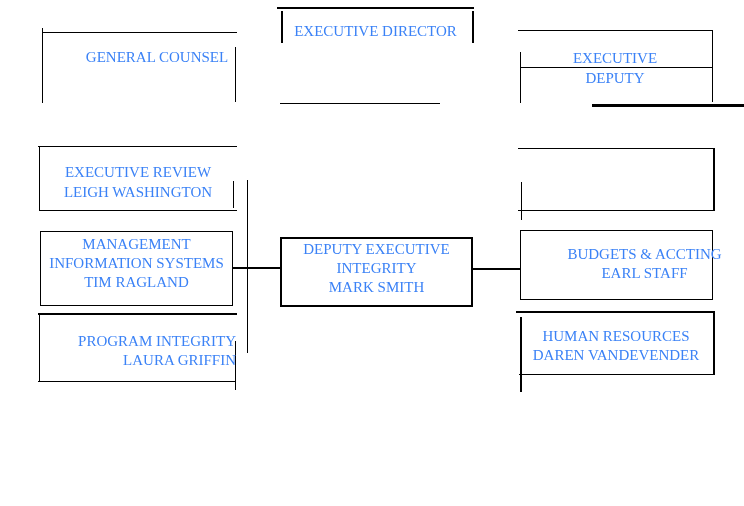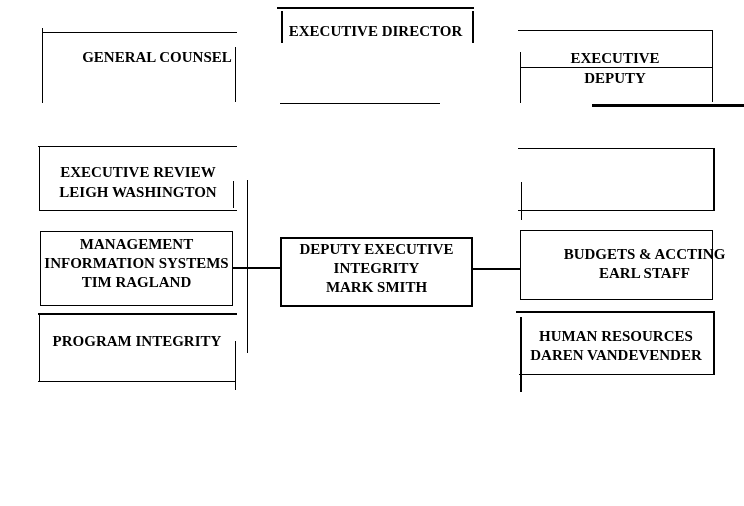--- a/index.html
+++ b/index.html
@@ -9,23 +9,23 @@
     background:#ffffff;
     overflow:hidden;
     font-family:"Liberation Serif","DejaVu Serif",serif;
   }
   .ln{position:absolute;background:#000000;}
   .rect{position:absolute;border:1px solid #000000;box-sizing:border-box;background:transparent;}
   .rect.thick{border-width:2px;}
   .node-text{
     position:absolute;
     text-align:center;
-    color:#000000;
+    color:#3b82f6;
     font-size:15px;
-    font-weight:bold;
+    font-weight:normal;
     line-height:19px;
     white-space:nowrap;
   }
   .lh20{line-height:20px;}
 </style>
 </head>
 <body>
 
 <div class="canvas">
 
@@ -91,22 +91,23 @@
     <div>EXECUTIVE REVIEW</div>
     <div>LEIGH WASHINGTON</div>
   </div>
 
   <div class="node-text" style="left:40px;top:235px;width:193px;">
     <div>MANAGEMENT</div>
     <div>INFORMATION SYSTEMS</div>
     <div>TIM RAGLAND</div>
   </div>
 
-  <div class="node-text" style="left:38px;top:332px;width:198px;">
+  <div class="node-text" style="left:38px;top:332px;width:198px;text-align:right;">
     <div>PROGRAM INTEGRITY</div>
+    <div>LAURA GRIFFIN</div>
   </div>
 
   <div class="node-text" style="left:280px;top:240px;width:193px;">
     <div>DEPUTY EXECUTIVE</div>
     <div>INTEGRITY</div>
     <div>MARK SMITH</div>
   </div>
 
 
   <div class="node-text" style="left:536px;top:245px;width:217px;">

